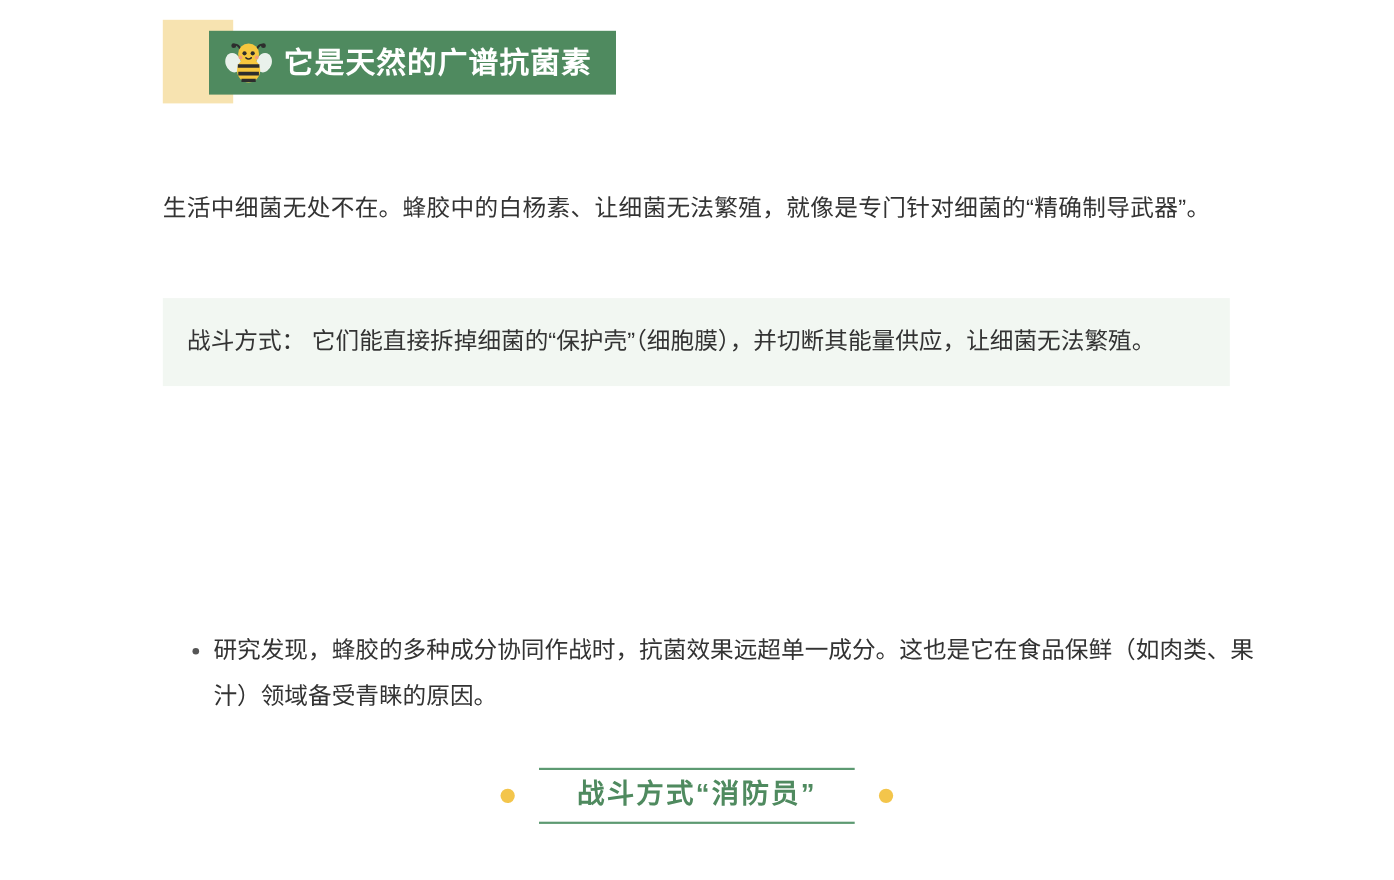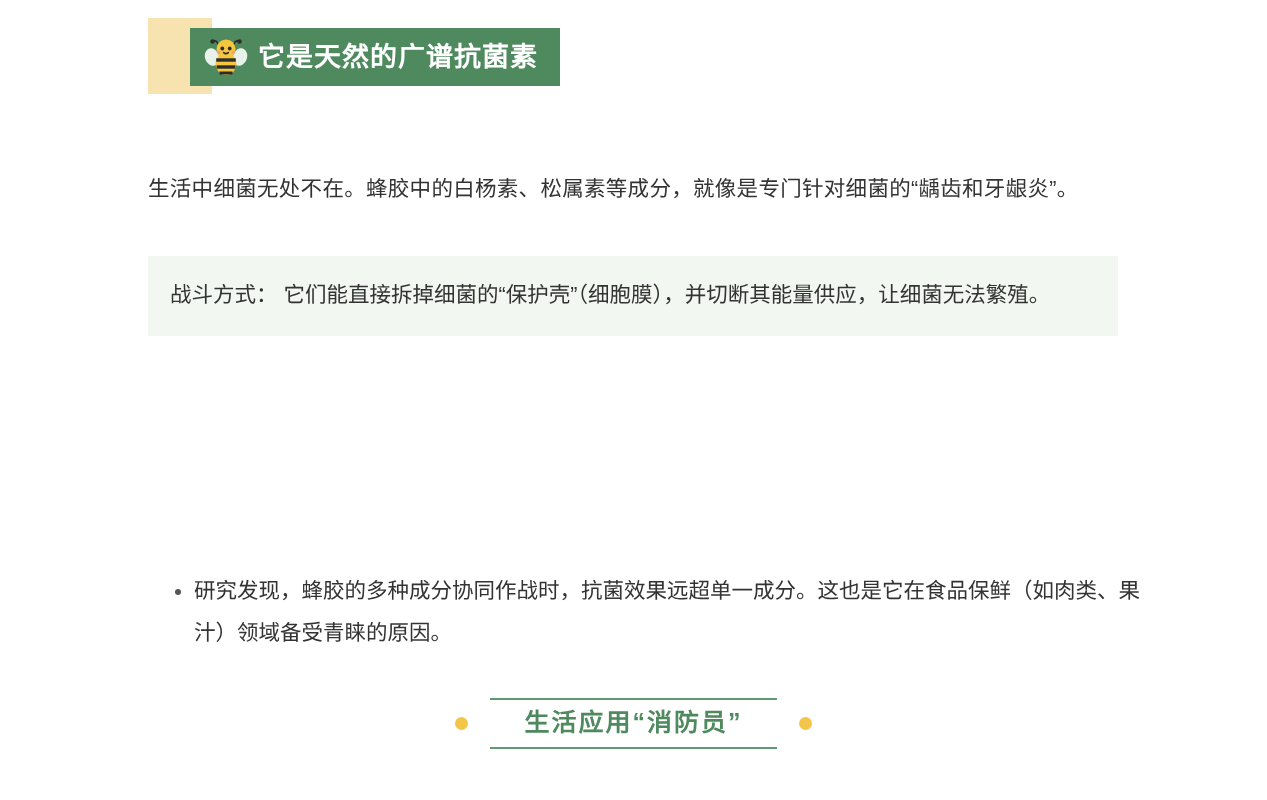--- a/index.html
+++ b/index.html
@@ -72,21 +72,21 @@
     line-height: 42px;
     color: #333333;
     letter-spacing: 0.3px;
   }
   .p-intro { top: 146px; }
   .p-apply { top: 432px; }
 
   .callout {
     position: absolute;
     left: 148px;
-    top: 256px;
+    top: 271px;
     width: 970px;
     box-sizing: border-box;
     background: #f2f7f2;
     padding: 18px 24px 20px 22px;
     font-size: 21.5px;
     line-height: 42px;
     color: #333333;
   }
   .callout .lead { }
 
@@ -175,32 +175,32 @@
           <circle cx="25.7" cy="13.5" r="1.9" fill="#2d2d2d"></circle>
           <path d="M19.6 17.6 q2.4 2.1 4.8 0" stroke="#2d2d2d" stroke-width="1.5" fill="none" stroke-linecap="round"></path>
           <circle cx="14.6" cy="17.2" r="1.7" fill="#f1948a" opacity="0.8"></circle>
           <circle cx="29.4" cy="17.2" r="1.7" fill="#f1948a" opacity="0.8"></circle>
         </svg>
       </span>
       <span class="heading-text">它是天然的广谱抗菌素</span>
     </div>
   </div>
 
-  <p class="para p-intro">生活中细菌无处不在。蜂胶中的白杨素、松属素等成分，就像是专门针对细菌的“龋齿和牙龈炎”。</p>
+  <p class="para p-intro">生活中细菌无处不在。蜂胶中的白杨素、让细菌无法繁殖，就像是专门针对细菌的“精确制导武器”。</p>
 
   <div class="callout">
     <span class="lead">战斗方式：</span><span> 它们能直接拆掉细菌的“保护壳”（细胞膜），并切断其能量供应，让细菌无法繁殖。</span>
   </div>
 
 
   <ul class="bullets">
     <li>研究发现，蜂胶的多种成分协同作战时，抗菌效果远超单一成分。这也是它在食品保鲜（如肉类、果汁）领域备受青睐的原因。</li>
   </ul>
 
   <div class="subhead">
     <span class="dot"></span>
     <span class="subhead-box">
-      <span class="subhead-text">生活应用“消防员”</span>
+      <span class="subhead-text">战斗方式“消防员”</span>
     </span>
     <span class="dot"></span>
   </div>
 
 </div>
 
 </body></html>

